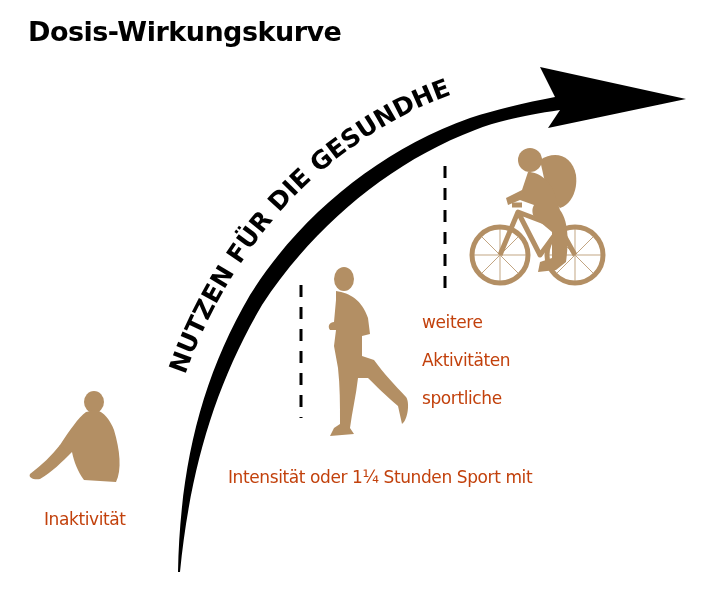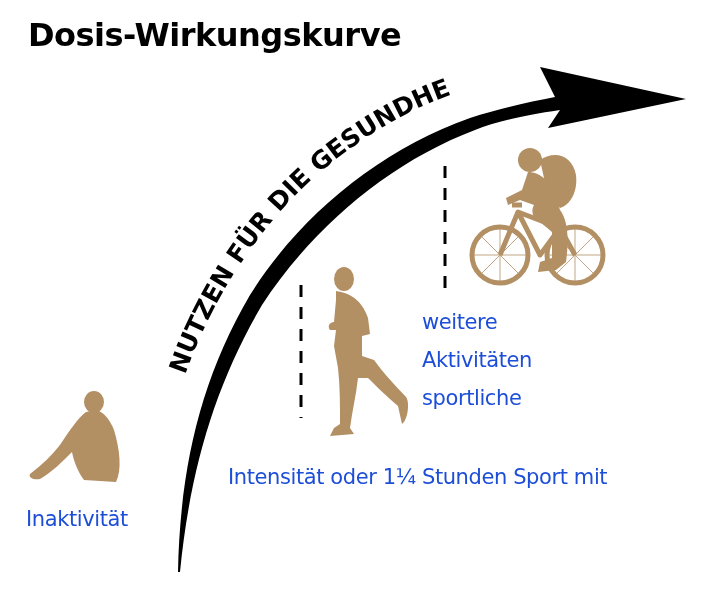--- a/index.html
+++ b/index.html
@@ -1,18 +1,18 @@
 <!DOCTYPE html>
 <html><head>
 <meta charset="utf-8">
 <style>
   html, body { margin: 0; padding: 0; background: #ffffff; }
   body { width: 720px; height: 590px; position: relative; overflow: hidden; font-family: "DejaVu Sans", sans-serif; color: #111; }
-  .title { position: absolute; left: 28px; top: 16px; font-size: 32px; font-weight: bold; letter-spacing: -0.5px; color: #000; }
-  .label { position: absolute; font-size: 21px; line-height: 38px; color: #1d4ed8; letter-spacing: -0.4px; }
+  .title { position: absolute; left: 28px; top: 16px; font-size: 27px; font-weight: bold; letter-spacing: -0.5px; color: #000; }
+  .label { position: absolute; font-size: 17px; line-height: 38px; color: #c2410c; letter-spacing: -0.4px; }
   svg.main { position: absolute; left: 0; top: 0; }
   .curve-text { font-family: "DejaVu Sans", sans-serif; font-size: 25px; font-weight: bold; fill: #000; letter-spacing: 0px; }
 </style>
 </head>
 <body>
 
 <div class="title">Dosis-Wirkungskurve</div>
 
 <svg class="main" width="720" height="590" viewBox="0 0 720 590">
 
@@ -54,21 +54,21 @@
     </g>
     <path d="M500,255 L518,212 L560,228 L575,255 M518,212 L540,255 L560,228 M512,205 L522,205" fill="none" stroke="#b38f64" stroke-width="5" stroke-linejoin="round"></path>
     <g fill="#b38f64">
       <ellipse cx="530" cy="160" rx="12" ry="12"></ellipse>
       <path d="M540,160 C555,150 572,155 576,175 C578,192 570,205 560,208 L548,196 Z"></path>
       <path d="M528,172 C540,172 552,182 556,198 L560,210 C566,218 570,232 566,262 L556,270 L538,272 L540,262 L552,258 L552,232 L540,222 C534,220 530,212 534,205 L520,200 L508,205 L506,198 L522,190 Z"></path>
     </g>
   </g>
 </svg>
 
-<div class="label" style="left:26px; top:500px;">
+<div class="label" style="left:44px; top:500px;">
   <div>Inaktivität</div>
 </div>
 
 <div class="label" style="left:228px; top:458px;">
   <div>Intensität oder 1¼ Stunden Sport mit</div>
 </div>
 
 <div class="label" style="left:422px; top:303px;">
   <div>weitere</div>
   <div>Aktivitäten</div>

